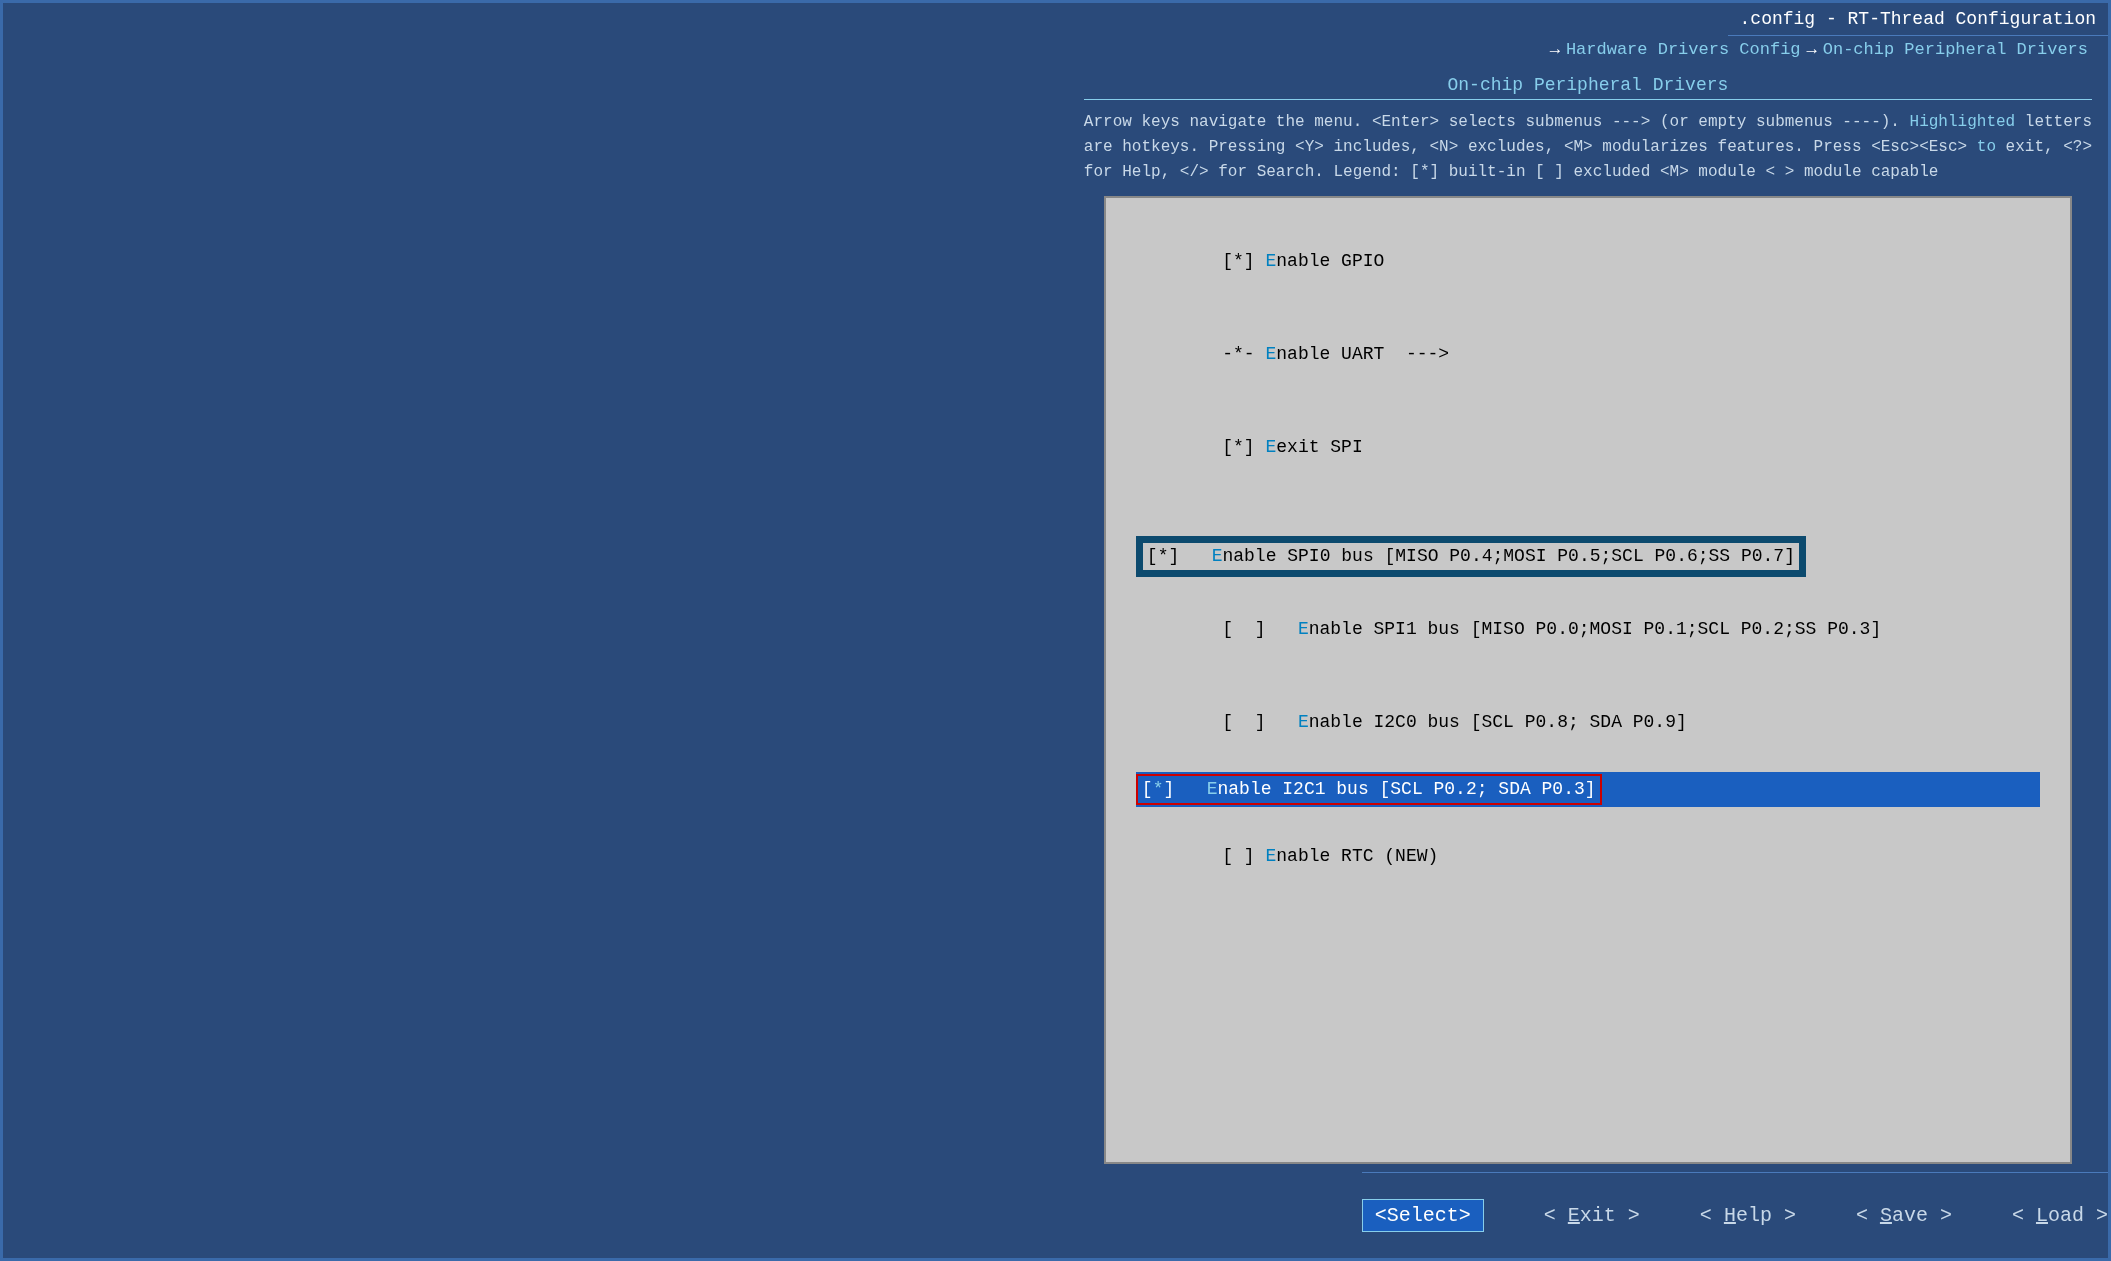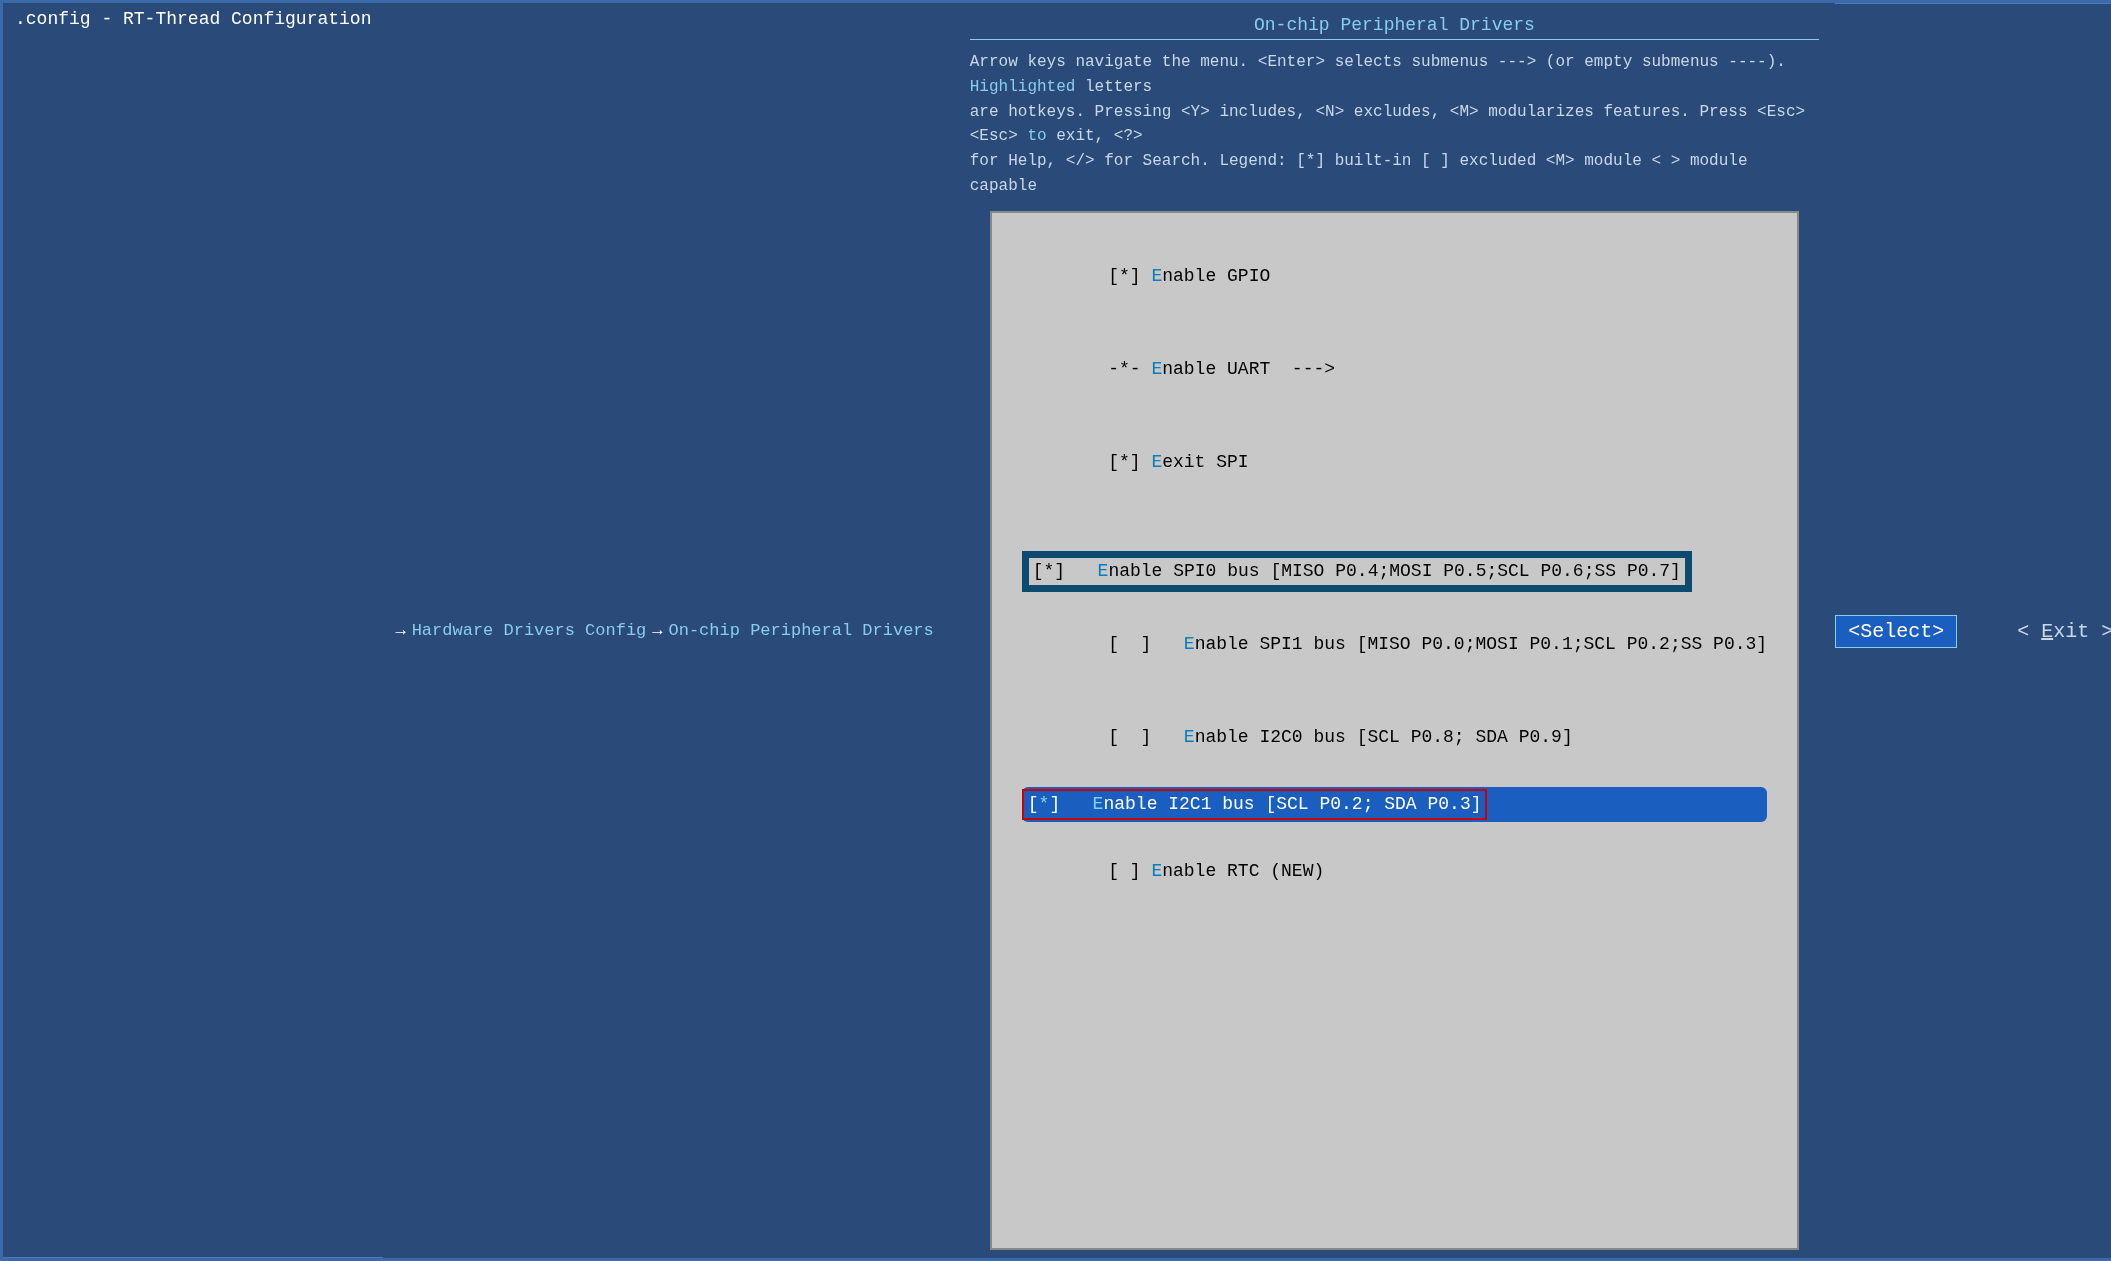--- a/index.html
+++ b/index.html
@@ -10,21 +10,22 @@
       font-family: 'Courier New', Courier, monospace;
       overflow: hidden;
     }
     .outer-window {
       width: 2111px;
       height: 1261px;
       background: #2a4a7a;
       border: 3px solid #3a6aaa;
       position: relative;
       display: flex;
-      flex-direction: row;
+      flex-direction: column;
+      align-items: flex-end;
     }
     .title-bar {
       background: #2a4a7a;
       color: #ffffff;
       padding: 6px 12px;
       font-size: 18px;
       font-family: 'Courier New', monospace;
       border-bottom: 1px solid #4a7abb;
       flex-shrink: 0;
     }
@@ -174,21 +175,21 @@
       <div class="menu-item">
         <span class="bracket">[  ]   </span><span class="cyan">E</span><span>nable SPI1 bus [MISO P0.0;MOSI P0.1;SCL P0.2;SS P0.3]</span>
       </div>
 
 
 
       <div class="menu-item">
         <span class="bracket">[  ]   </span><span class="cyan">E</span><span>nable I2C0 bus [SCL P0.8; SDA P0.9]</span>
       </div>
 
-      <div class="menu-item" style="background:#1a5fbf; color:#ffffff; padding:2px 0; display:flex; align-items:center;border-radius:6px;">
+      <div class="menu-item" style="background:#1a5fbf; color:#ffffff; padding:2px 0; display:flex; align-items:center;">
         <span style="display:inline-block; border:2px solid #cc0000; padding:0 4px; white-space:pre; background:#1a5fbf; color:#ffffff;"><span>[</span><span style="color:#87ceeb;">*</span><span>]   </span><span style="color:#87ceeb;">E</span><span>nable I2C1 bus [SCL P0.2; SDA P0.3]</span></span>
       </div>
 
       <div class="menu-item">
         <span class="bracket">[ ] </span><span class="cyan">E</span><span>nable RTC (NEW)</span>
       </div>
 
     </div>
 
   </div>

